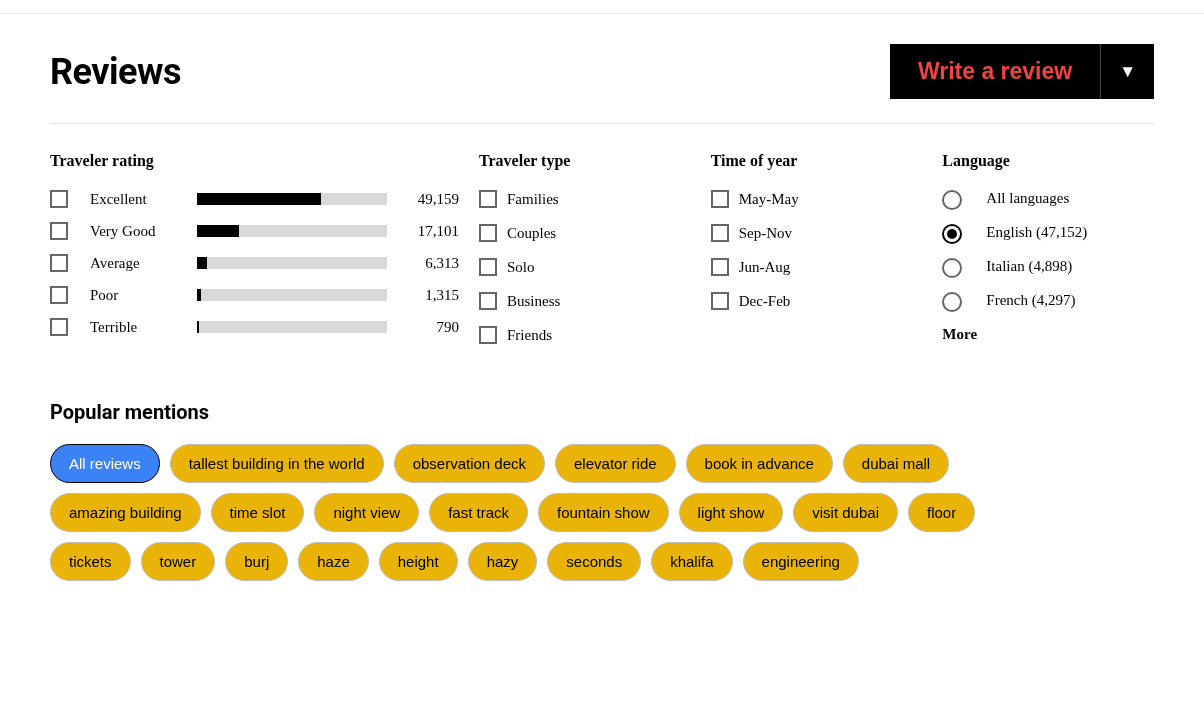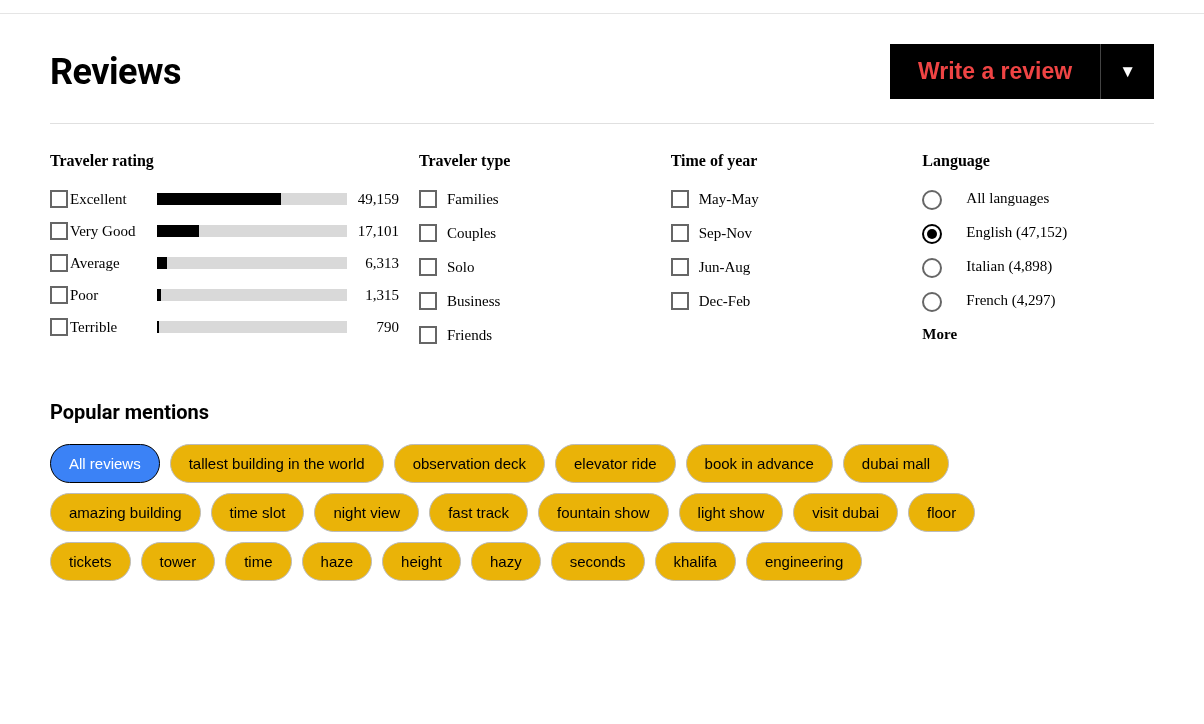--- a/index.html
+++ b/index.html
@@ -73,21 +73,21 @@
     }
     .filter-title {
       font-size: 16px;
       font-weight: 700;
       margin-bottom: 20px;
     }
     .rating-item {
       display: flex;
       align-items: center;
       margin-bottom: 14px;
-      gap: 2px;
+      gap: 22px;
     }
     .checkbox {
       width: 18px;
       height: 18px;
       border: 2px solid #666;
       background: #fff;
       flex-shrink: 0;
       cursor: pointer;
     }
     .rating-label {
@@ -355,21 +355,21 @@
         <button class="tag">night view</button>
         <button class="tag">fast track</button>
         <button class="tag">fountain show</button>
         <button class="tag">light show</button>
         <button class="tag">visit dubai</button>
         <button class="tag">floor</button>
       </div>
     <div class="tags-row" id="tags-row3">
         <button class="tag">tickets</button>
         <button class="tag">tower</button>
-        <button class="tag">time</button>
+        <button class="tag">burj</button>
         <button class="tag">haze</button>
         <button class="tag">height</button>
         <button class="tag">hazy</button>
         <button class="tag">seconds</button>
         <button class="tag">khalifa</button>
         <button class="tag">engineering</button>
       </div>
   </div>
 
 </div>

